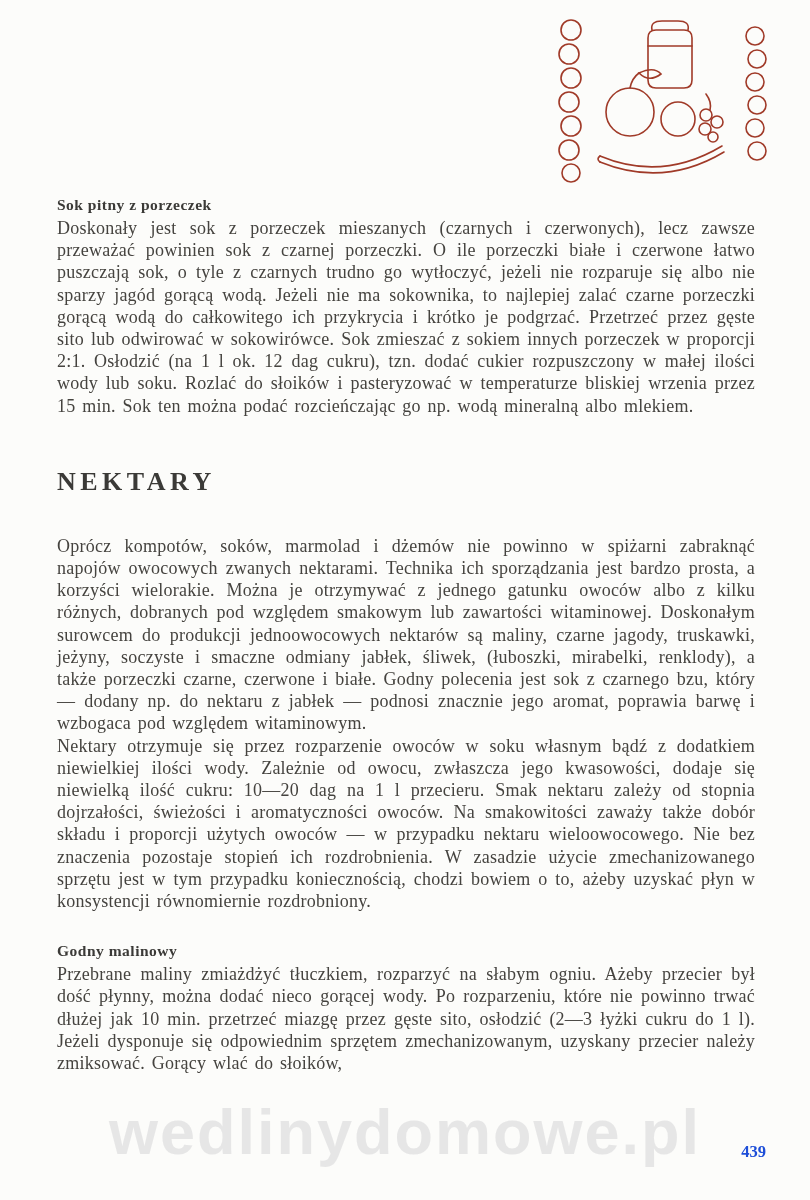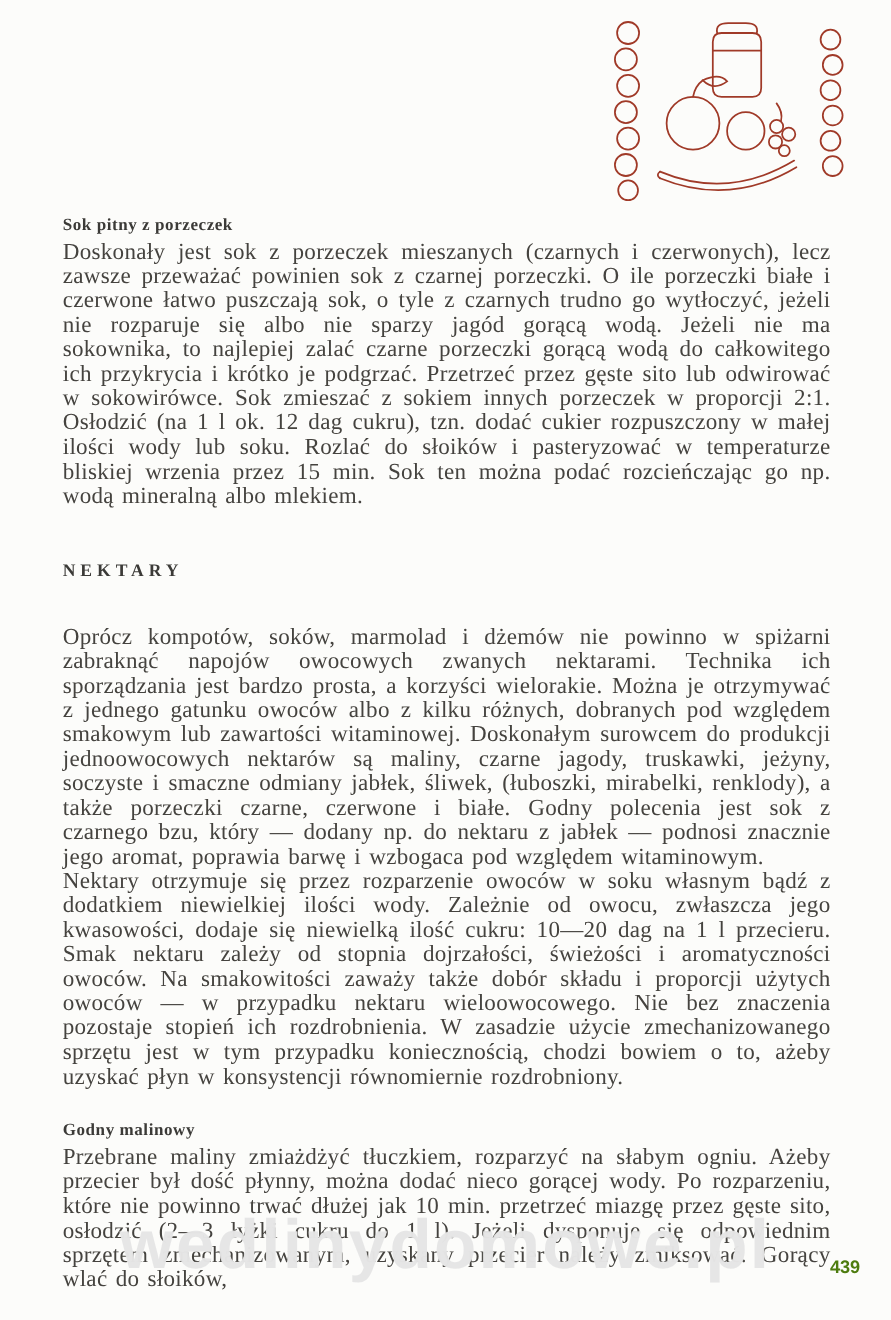--- a/index.html
+++ b/index.html
@@ -14,52 +14,52 @@
   .page { position:relative; width:810px; height:1200px; padding:0 77px 0 57px; }
 
   .illustration {
     position:absolute; top:16px; left:556px;
     width:214px; height:174px;
   }
 
   .content { padding-top:196px; width:698px; }
 
   p.body {
-    font-size:21px;
+    font-size:18px;
     line-height:22.2px;
     text-align:justify;
     letter-spacing:0.25px;
     word-spacing:2px;
     color:#45433f;
   }
   h3.sub {
     font-size:15.5px; font-weight:bold; letter-spacing:0.5px;
     margin-bottom:3px; color:#3b3a37;
   }
   h2.chapter {
-    font-size:16px; font-weight:bold; letter-spacing:4.5px;
+    font-size:26px; font-weight:bold; letter-spacing:4.5px;
     margin:50px 0 38px 0; color:#3b3a37;
   }
   .sec-nektar-malinowy { margin-top:30px; }
 
   .watermark {
     position:absolute; left:0; right:0; bottom:32px;
     text-align:center;
     font-family:"Liberation Sans", sans-serif;
     font-size:63px; font-weight:bold;
     color:rgba(224,224,224,0.8);
     letter-spacing:2px;
     text-shadow:0 0 1px rgba(255,255,255,0.9);
     pointer-events:none;
     white-space:nowrap;
   }
   .page-number {
-    position:absolute; right:28px; bottom:38px;
-    font-size:16.5px; font-weight:bold; color:#4d7c0f;
-    font-family:Liberation Sans, sans-serif;
+    position:absolute; right:44px; bottom:38px;
+    font-size:16.5px; font-weight:bold; color:#1d4ed8;
+    font-family:Liberation Serif, serif;
   }
 </style>
 </head>
 <body>
 
 <div class="page">
 
   <div class="illustration">
     <svg width="214" height="174" viewBox="0 0 214 174">
       <g fill="none" stroke-width="1.6" stroke-linecap="round" stroke="#a03a28">

